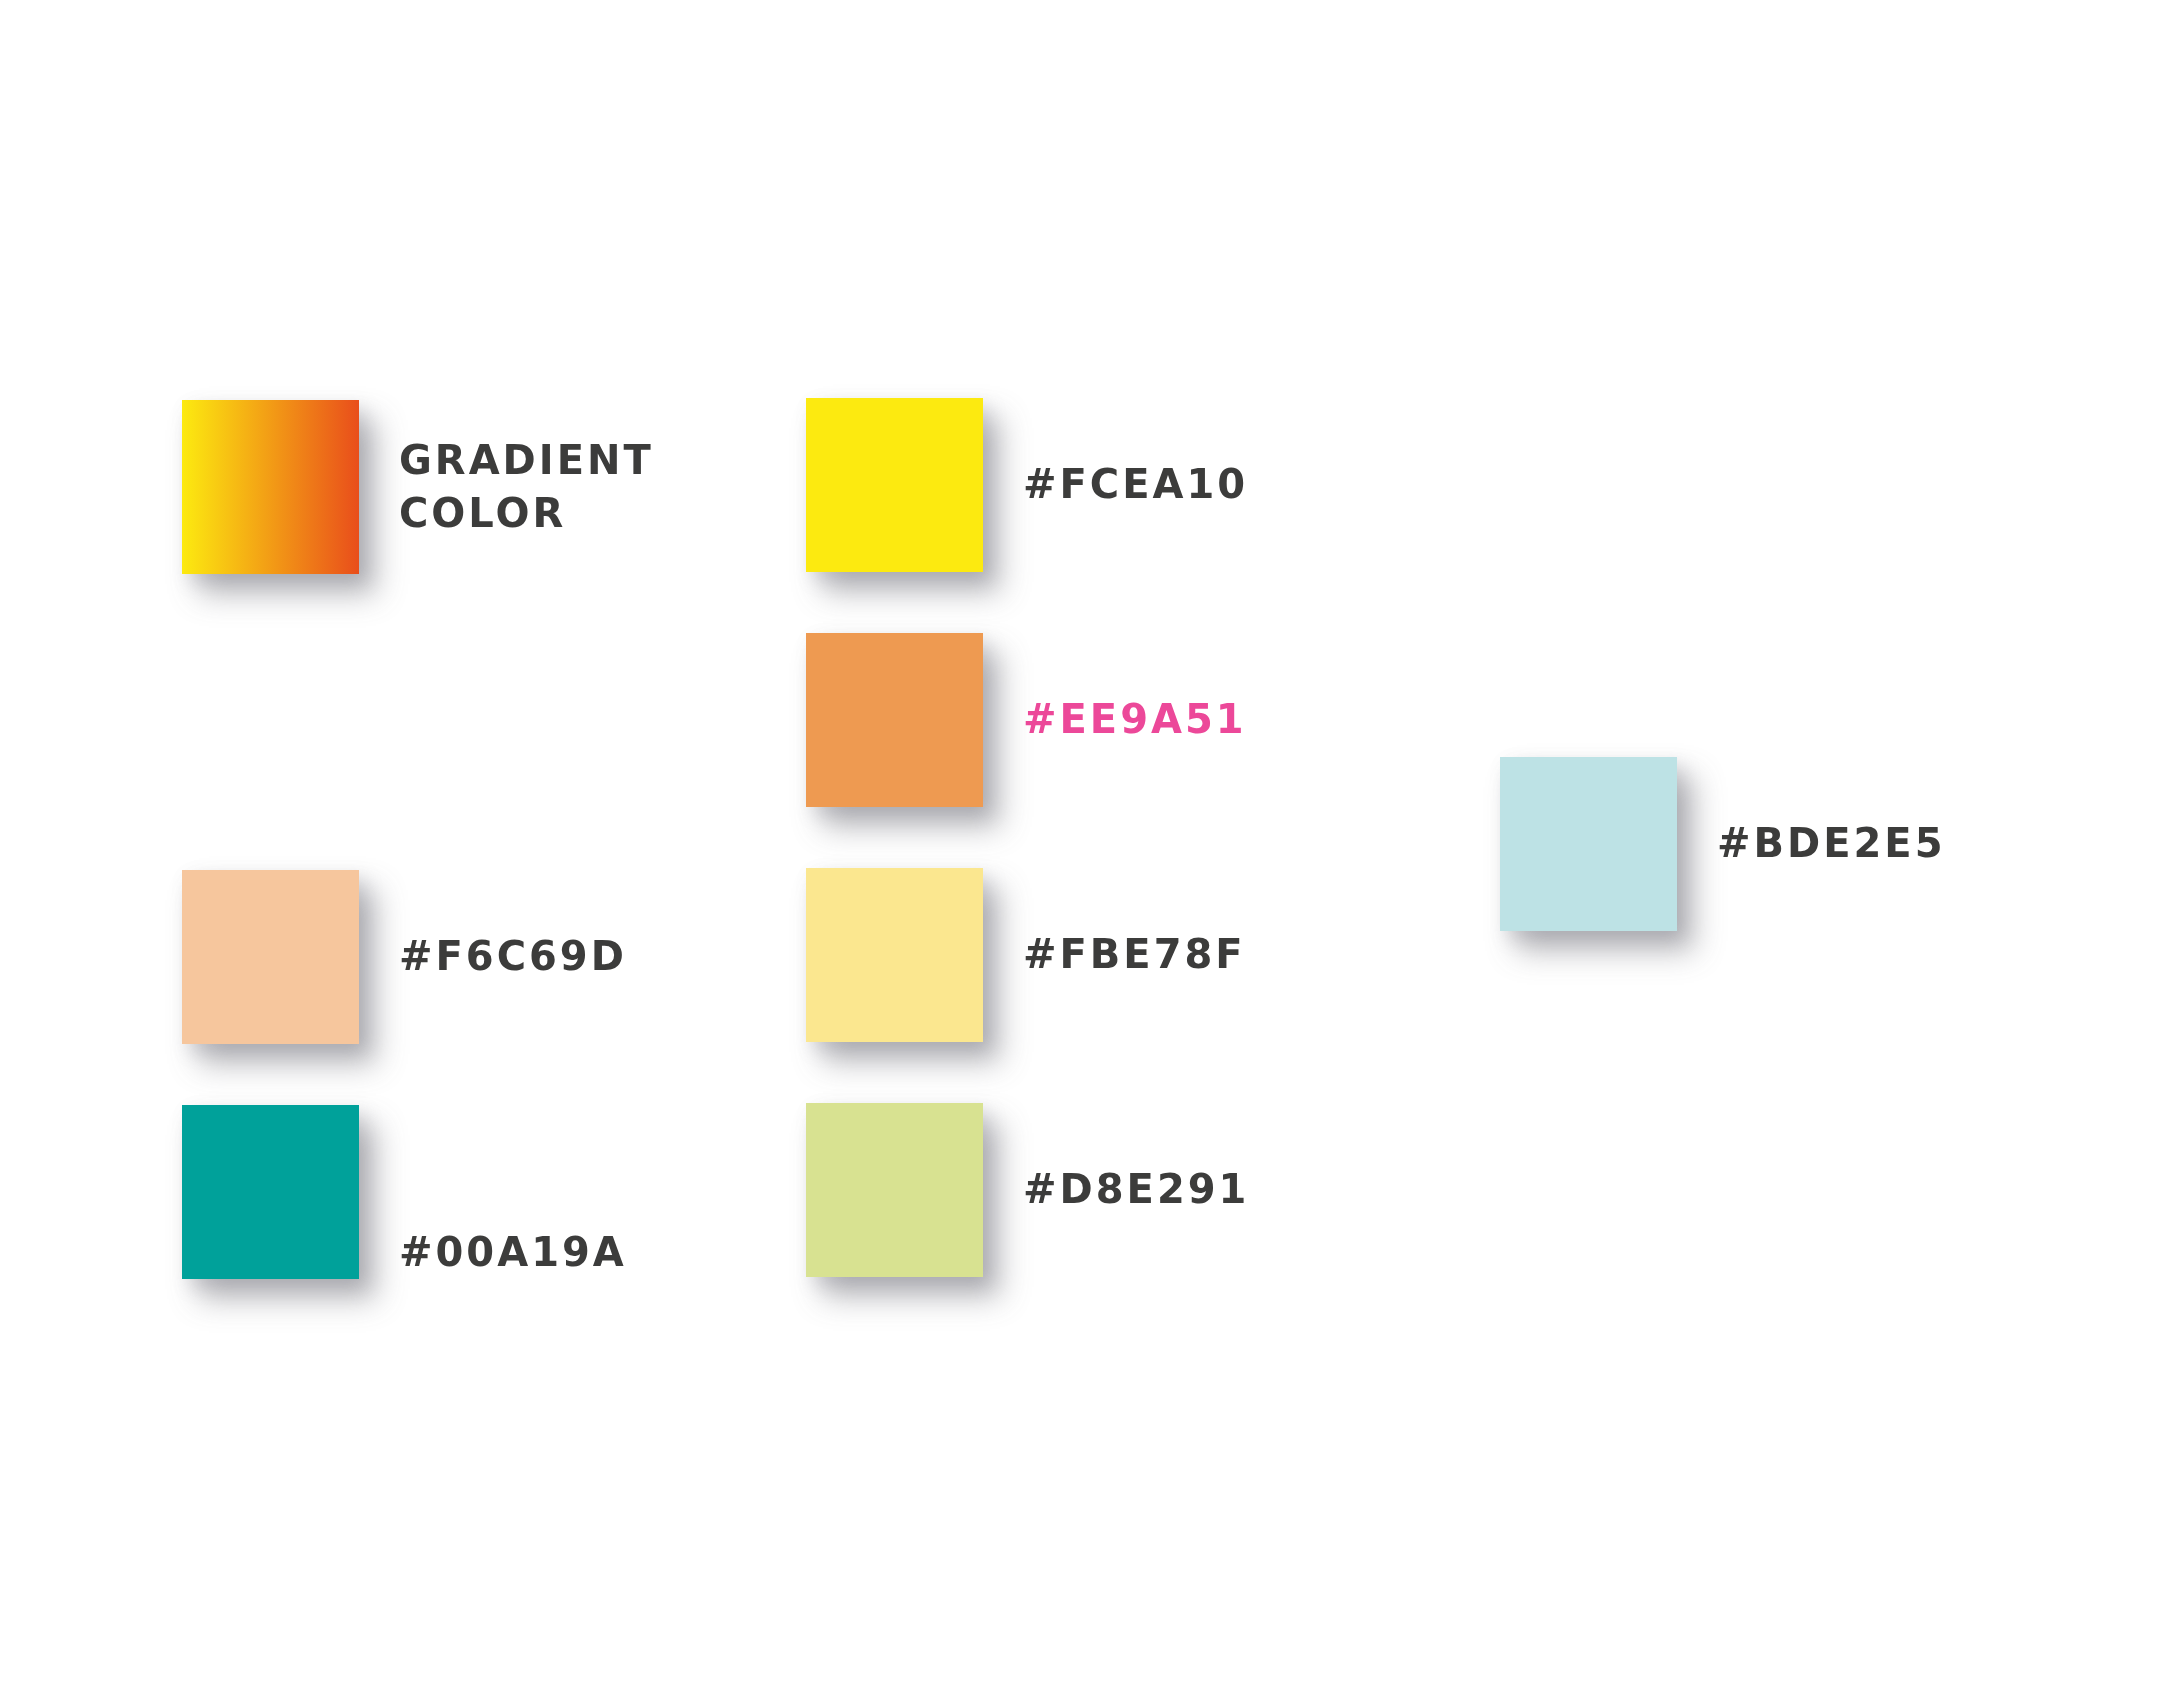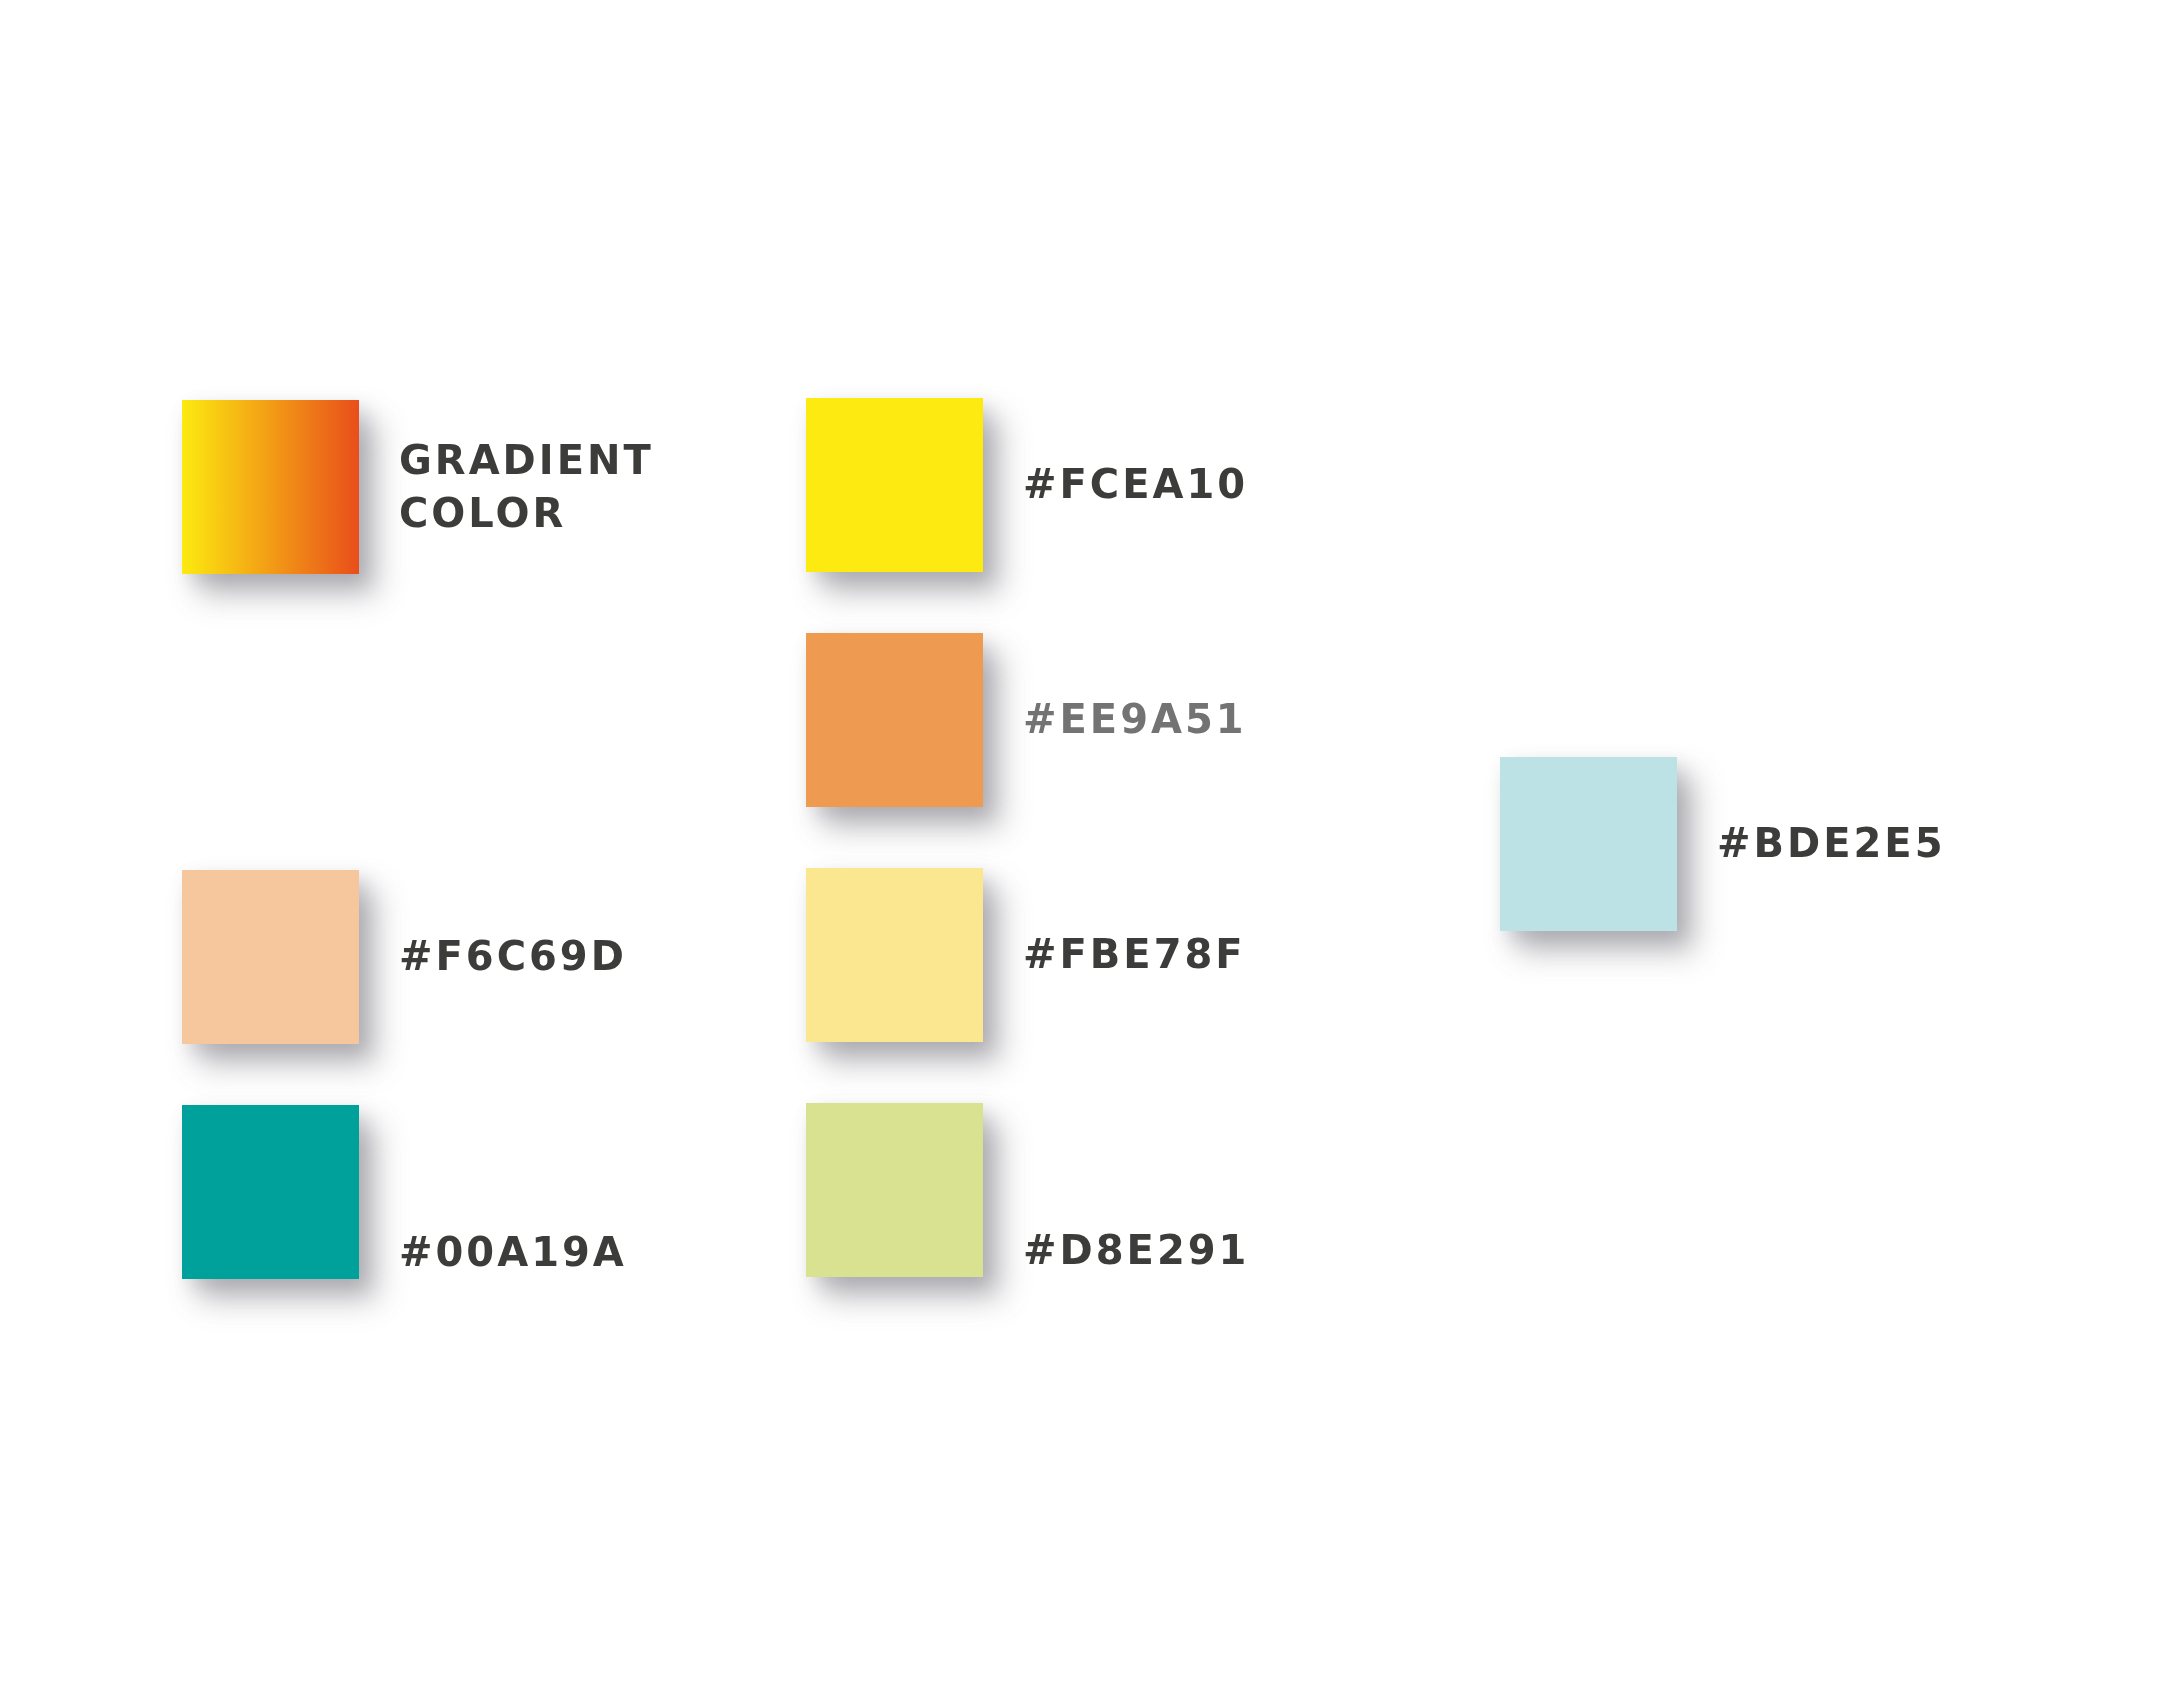--- a/index.html
+++ b/index.html
@@ -49,21 +49,21 @@
 
   
   #row-gradient   { left: 182px;  top: 400px;  }
   #row-e94e1b     { left: 182px;  top: 635px;  }
   #row-f6c69d     { left: 182px;  top: 870px; }
   #row-00a19a     { left: 182px;  top: 1105px; align-items: flex-end; }
 
   #row-fcea10     { left: 806px; top: 398px;  }
   #row-ee9a51     { left: 806px; top: 633px;  }
   #row-fbe78f     { left: 806px; top: 868px; }
-  #row-d8e291     { left: 806px; top: 1103px; align-items: flex-end; }
+  #row-d8e291     { left: 806px; top: 1103px; }
 
   #row-bde2e5     { left: 1500px; top: 757px; }
 </style>
 </head>
 <body>
 
 <div id="palette-board" style="background: rgb(255, 255, 255);">
 
   <div class="swatch-row" id="row-gradient">
     <div class="swatch" style="background: linear-gradient(to right, rgb(252, 234, 16) 0%, rgb(233, 78, 27) 100%);"></div>
@@ -82,21 +82,21 @@
     <div class="swatch-label" style="color: rgb(60, 60, 59);">#00A19A</div>
   </div>
 
   <div class="swatch-row" id="row-fcea10">
     <div class="swatch" style="background: rgb(252, 234, 16);"></div>
     <div class="swatch-label" style="color: rgb(60, 60, 59); text-align: center;">#FCEA10</div>
   </div>
 
   <div class="swatch-row" id="row-ee9a51">
     <div class="swatch" style="background: rgb(238, 154, 81);"></div>
-    <div class="swatch-label" style="color: #737373;">#EE9A51</div>
+    <div class="swatch-label" style="color: #ec4899;">#EE9A51</div>
   </div>
 
   <div class="swatch-row" id="row-fbe78f">
     <div class="swatch" style="background: rgb(251, 231, 143);"></div>
     <div class="swatch-label" style="color: rgb(60, 60, 59);">#FBE78F</div>
   </div>
 
   <div class="swatch-row" id="row-d8e291">
     <div class="swatch" style="background: rgb(216, 226, 145);"></div>
     <div class="swatch-label" style="color: rgb(60, 60, 59);">#D8E291</div>

